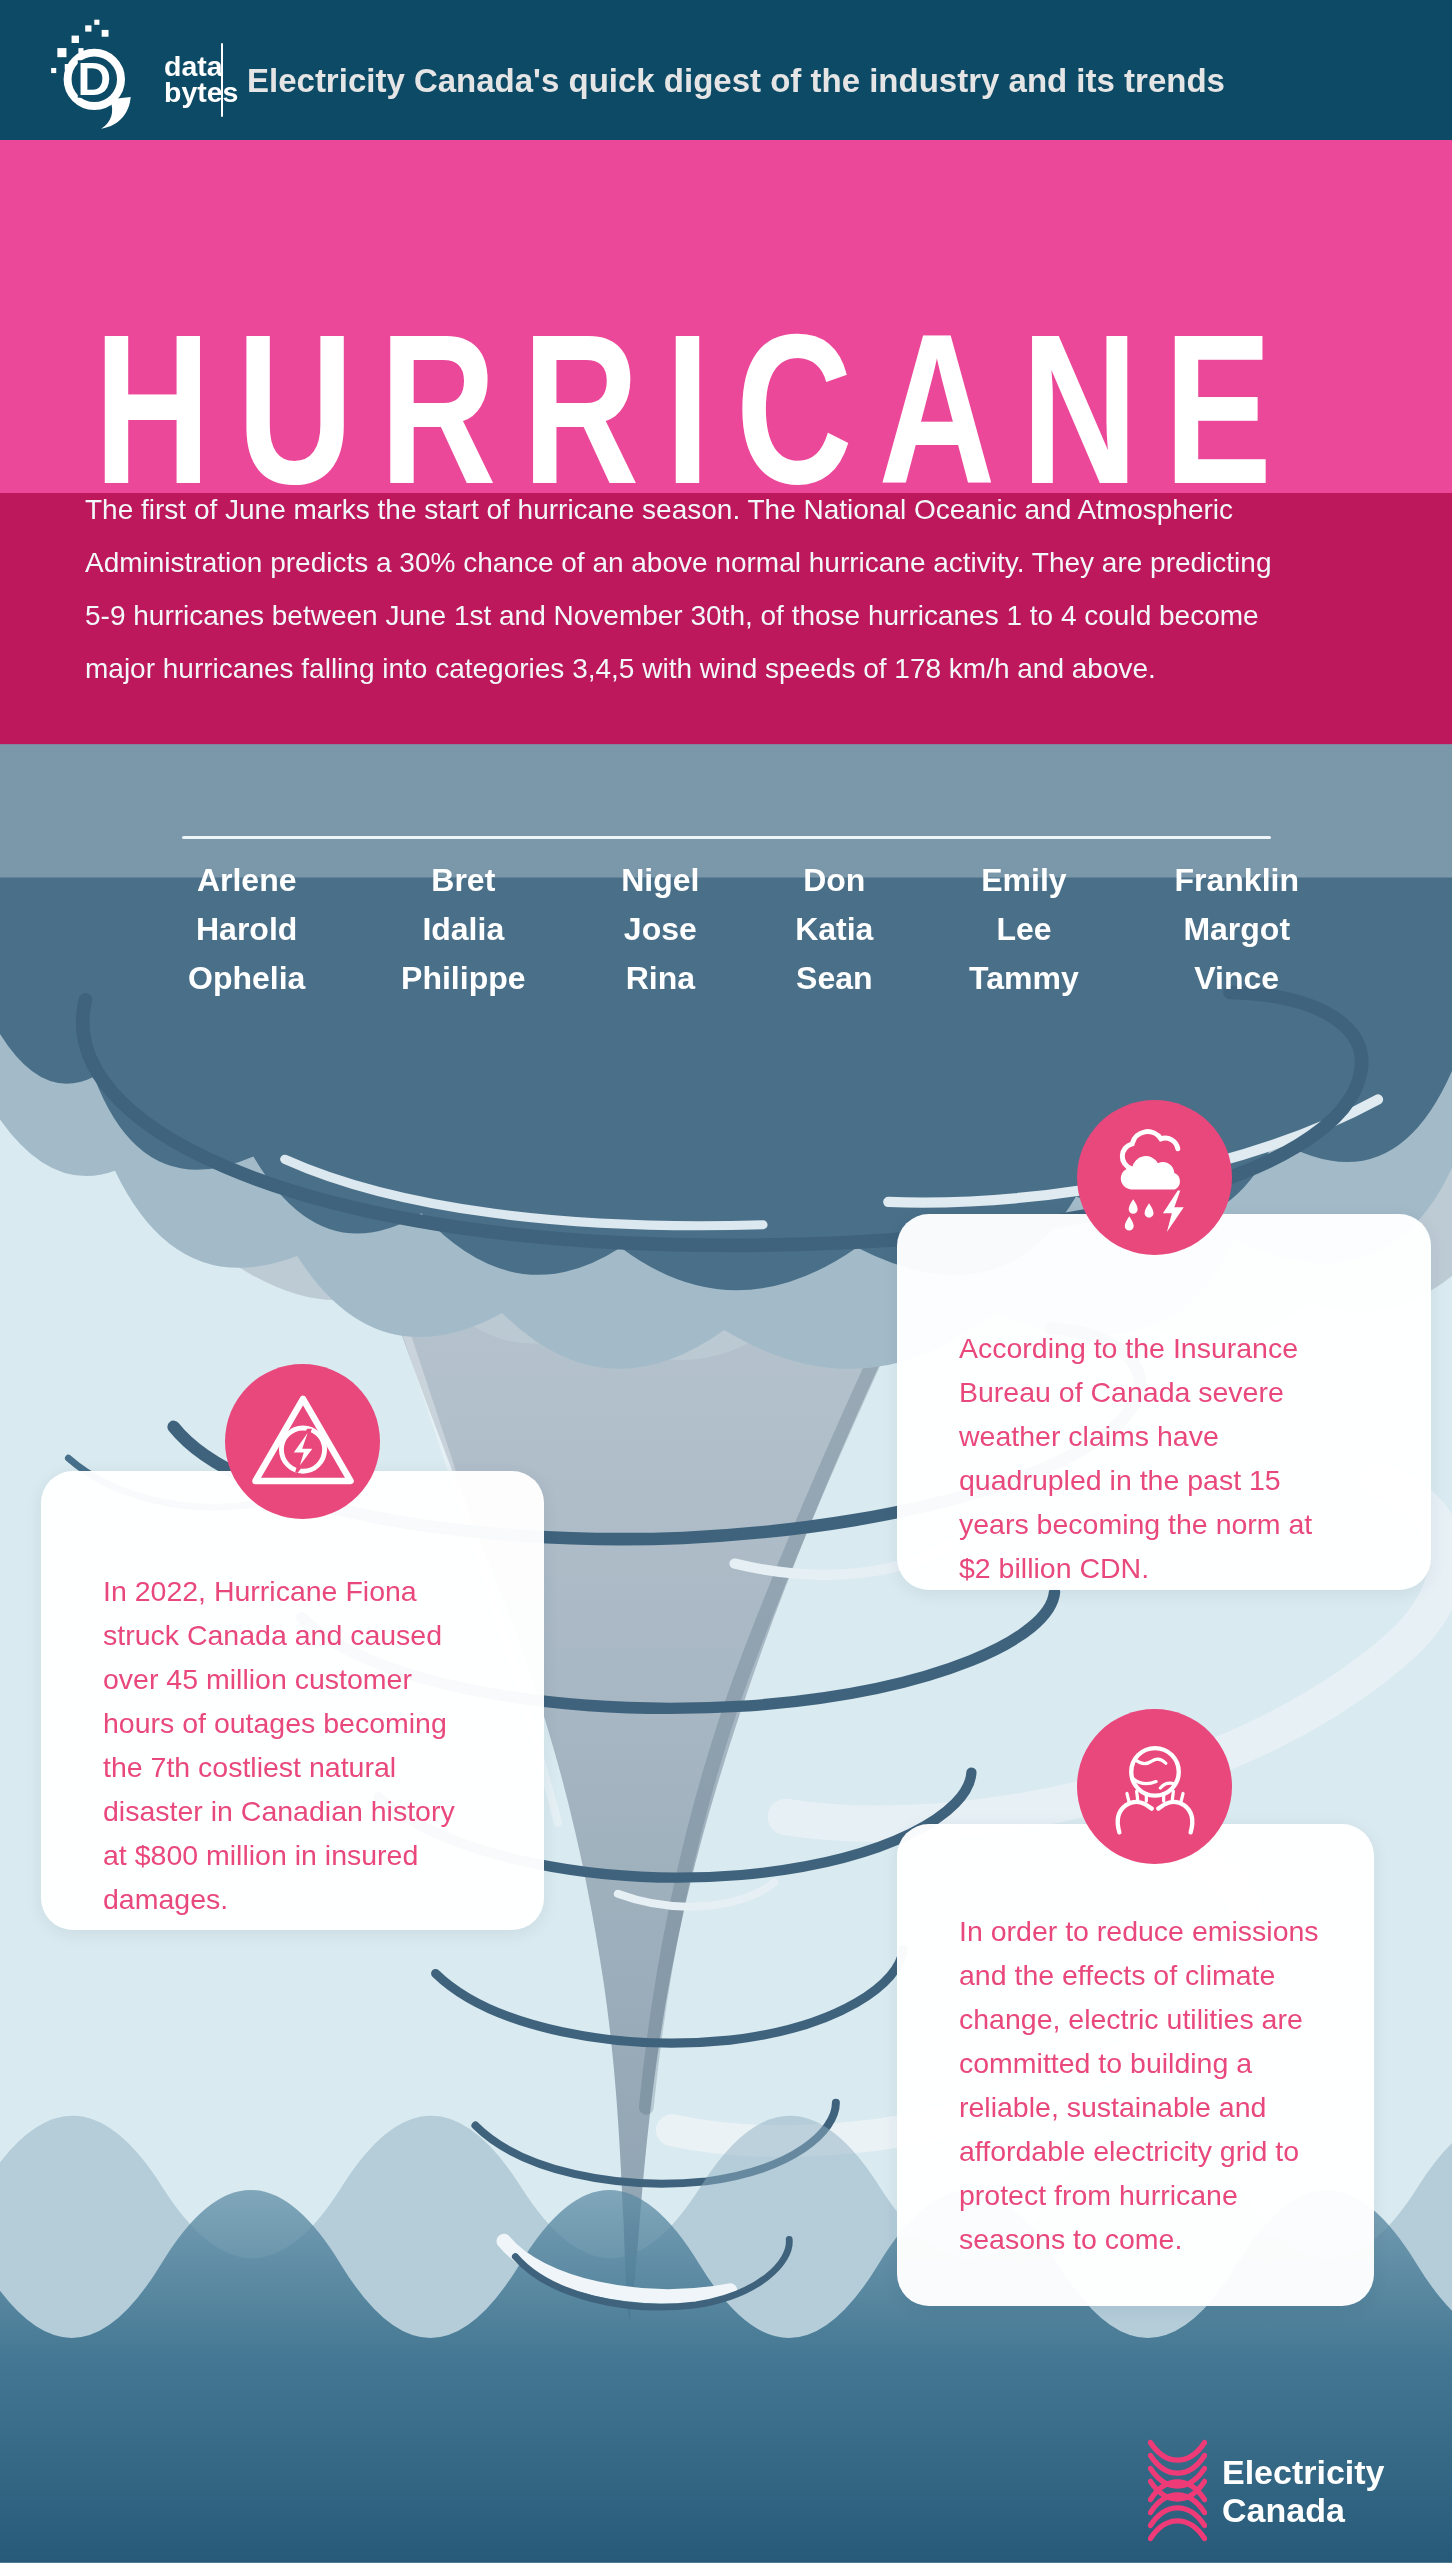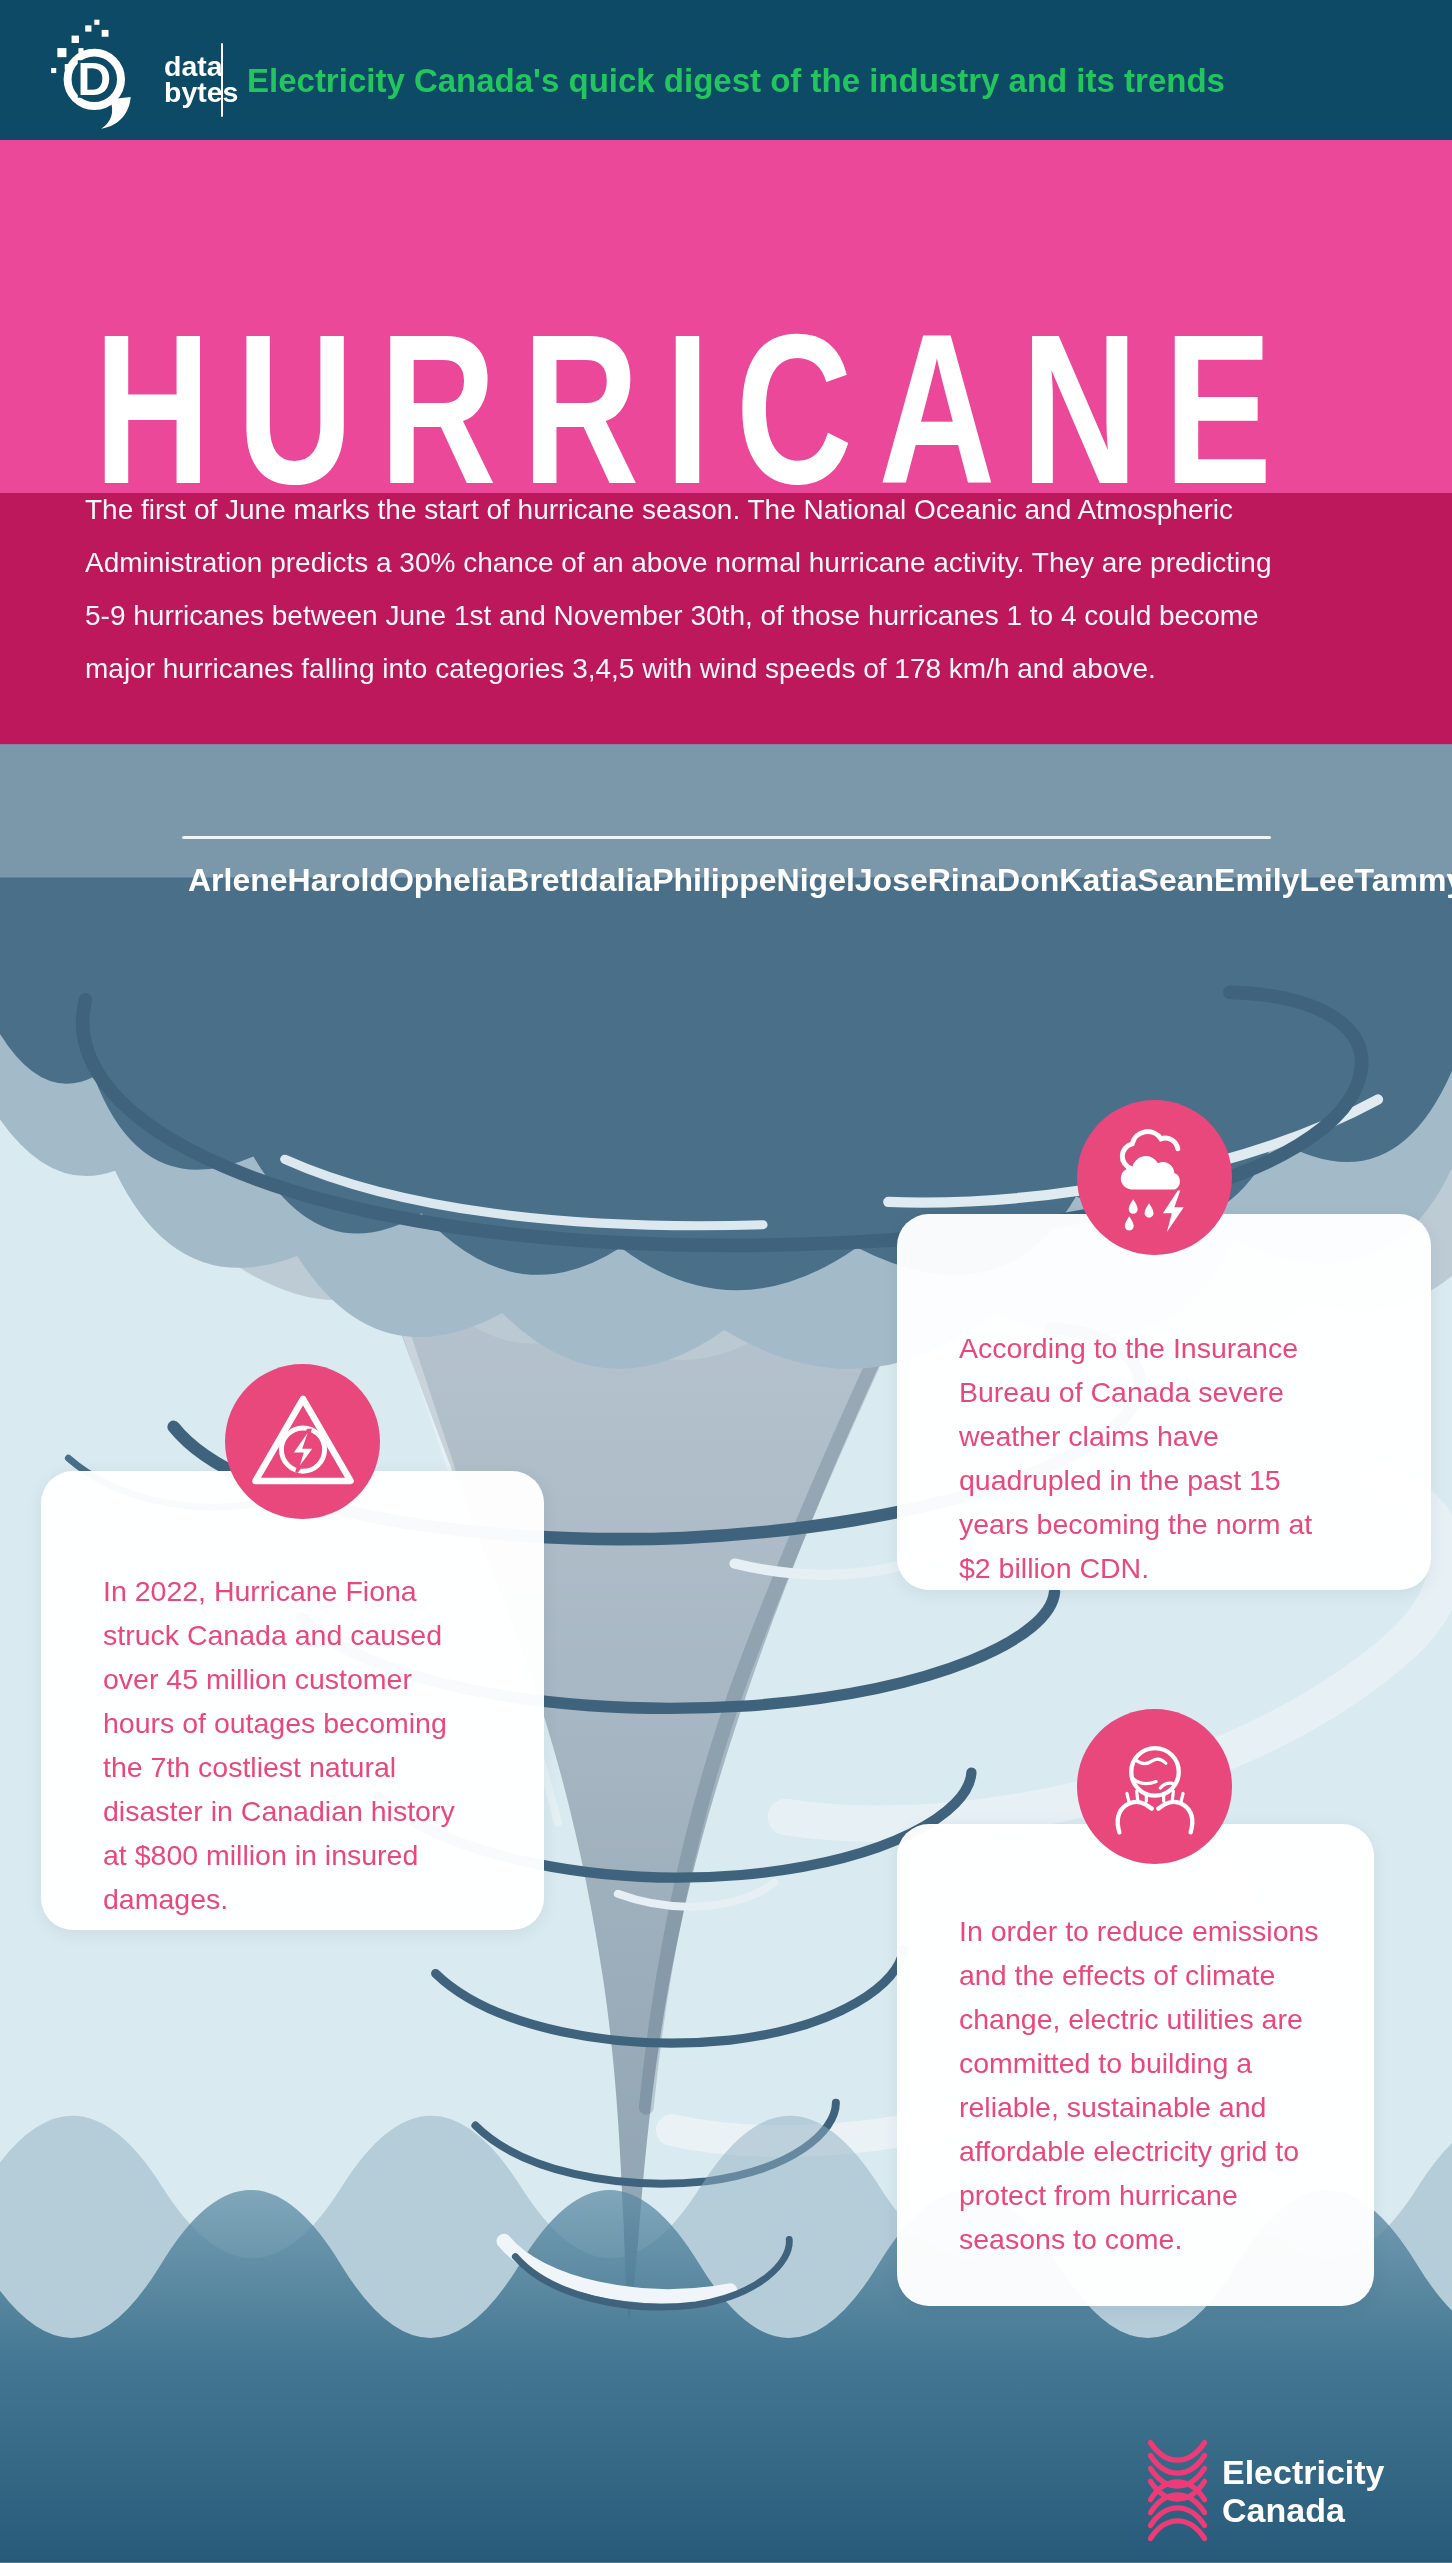--- a/index.html
+++ b/index.html
@@ -6,21 +6,21 @@
   body{font-family:"Liberation Sans", sans-serif;}
   .page{position:relative;width:1452px;height:2563px;overflow:hidden;background:#d9eaf0;}
 
   
   .header{position:absolute;left:0;top:0;width:1452px;height:140px;background:#0d4a66;
           display:flex;align-items:center;}
   .logo-svg{position:absolute;left:43px;top:14.2px;}
   .wordmark{position:absolute;left:164px;top:53px;color:#fff;font-weight:700;
             font-size:28.5px;line-height:26px;letter-spacing:0;}
   .hdr-divider{position:absolute;left:221px;top:43px;width:2.3px;height:74px;background:#fff;border-radius:1.1px;}
-  .tagline{position:absolute;left:247px;top:62px;color:#22c55e;font-weight:700;font-size:33px;white-space:nowrap;}
+  .tagline{position:absolute;left:247px;top:62px;color:#e5e5e5;font-weight:700;font-size:33px;white-space:nowrap;}
 
   
   .hero{position:absolute;left:0;top:140px;width:1452px;height:353px;background:#ec4899;}
   .hero-title{position:absolute;left:94px;top:163px;color:#fff;font-weight:700;font-size:213px;
               line-height:1;letter-spacing:34px;white-space:nowrap;
               transform:scale(0.76,1);transform-origin:left top;}
   .hero-subtitle{position:absolute;left:94px;top:375px;color:#fff;font-weight:700;font-size:91px;
               line-height:1;letter-spacing:24px;white-space:nowrap;
               transform:scale(0.76,1);transform-origin:left top;}
 
@@ -30,21 +30,21 @@
            font-size:28px;line-height:53px;white-space:pre-line;font-weight:400;}
 
   
   .art{position:absolute;left:0;top:744px;width:1452px;height:1819px;display:block;}
 
   
   .names-title{position:absolute;left:0;top:773px;width:1452px;margin:0;text-align:center;
                color:#fff;font-weight:700;font-size:44px;line-height:1;}
   .names-divider{position:absolute;left:182px;top:836px;width:1089px;height:3.4px;background:#eef5f8;border-radius:1.7px;}
   .names-grid{position:absolute;left:188px;top:863px;width:1111px;display:flex;justify-content:space-between;}
-  .name-col{display:flex;flex-direction:row;row-gap:15px;text-align:center;}
+  .name-col{display:flex;flex-direction:column;row-gap:15px;text-align:center;}
   .name-col span{color:#fff;font-weight:700;font-size:32px;line-height:34px;}
 
   
   .card{position:absolute;background:rgba(255,255,255,0.97);border-radius:32px;
         box-shadow:0 3.4px 17px rgba(16,48,70,0.07);padding-left:20px;}
   .card p{margin:0;color:#e8487c;font-size:28.5px;line-height:44px;white-space:pre-line;}
   .card-fiona{left:41px;top:1471px;width:483px;height:459px;}
   .card-fiona p{padding:98px 34px 0 42px;}
   .card-claims{left:897px;top:1214px;width:514px;height:376px;}
   .card-claims p{padding:112px 34px 0 42px;}

